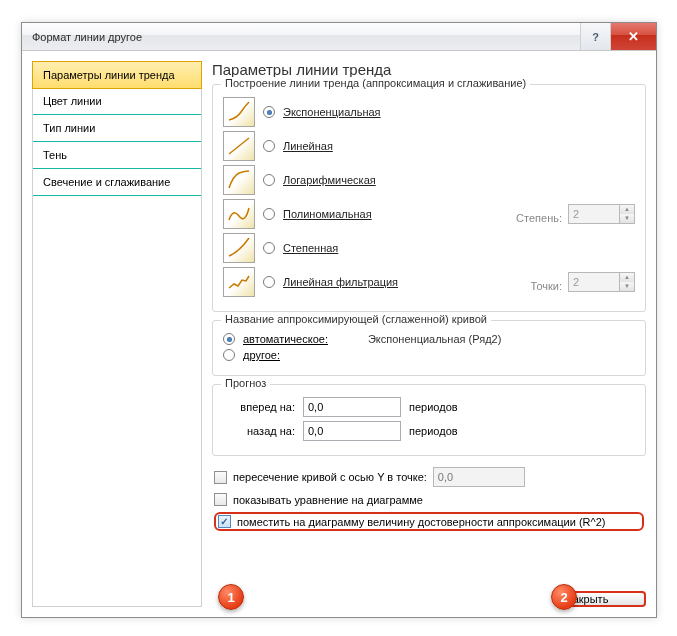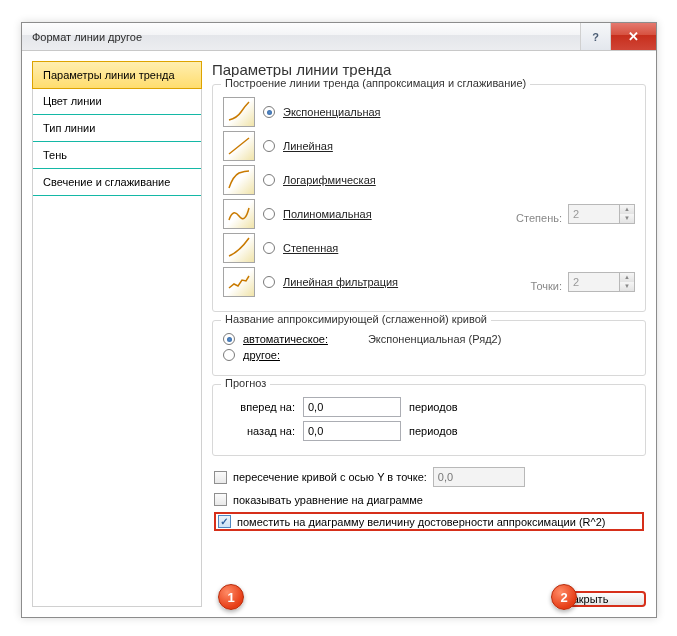--- a/index.html
+++ b/index.html
@@ -191,21 +191,21 @@
   width: 92px;
   height: 20px;
   border: 1px solid #b8b8b8;
   background: #f3f3f3;
   padding: 0 4px;
   font-size: 11px;
   color: #777;
 }
 .highlight-row {
   border: 2px solid #d62f1a;
-  border-radius: 0;
+  border-radius: 6px;
   padding: 1px 2px;
 }
 .footer {
   margin-top: auto;
   display: flex;
   justify-content: flex-end;
   padding-top: 8px;
 }
 .close-btn {
   width: 82px;

